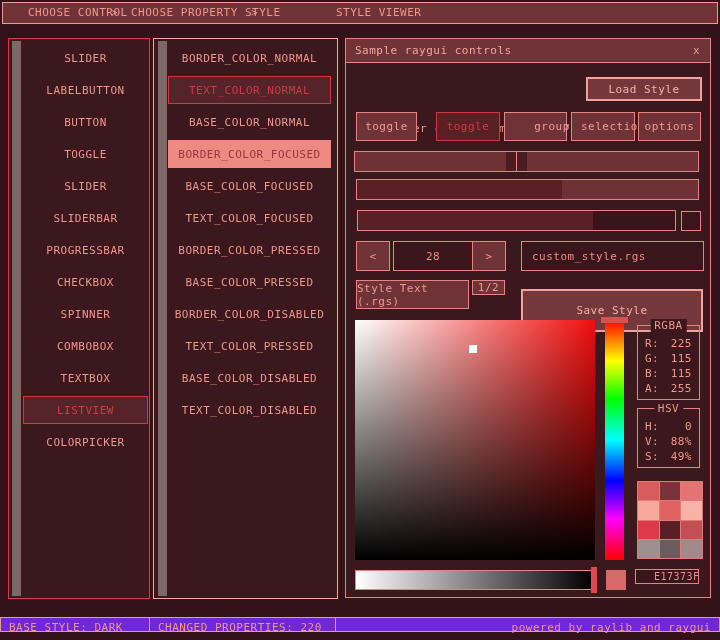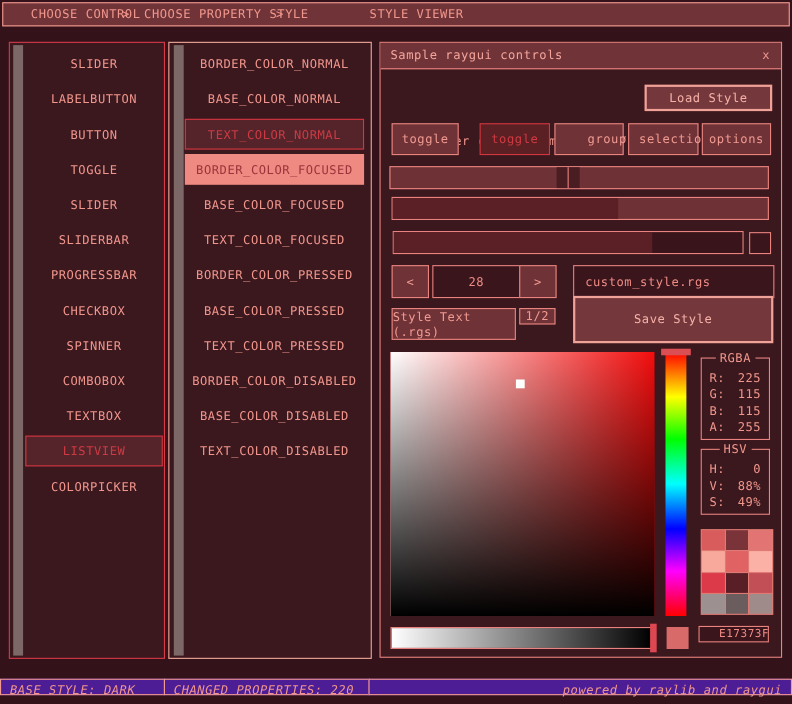--- a/index.html
+++ b/index.html
@@ -75,22 +75,22 @@
 
   
   #palette{position:absolute;left:291px;top:442px;width:66px;height:78px;background:#e07a74;
            display:grid;grid-template-columns:repeat(3,1fr);grid-template-rows:repeat(4,1fr);
            gap:1px;padding:1px;box-sizing:border-box;}
   .swatch{width:100%;height:100%;}
 
   #hex-input{left:289px;top:530px;width:64px;height:15px;padding-left:18px;font-size:10px;}
 
   
-  .status{position:absolute;top:617px;height:15px;background:#4c1d95;border:1px solid #f2998f;
-          box-sizing:border-box;line-height:19px;color:#f0968c;font-style:italic;}
+  .status{position:absolute;top:617px;height:15px;background:#6d28d9;border:1px solid #f2998f;
+          box-sizing:border-box;line-height:19px;color:#f0968c;}
   #status-left{left:0;width:150px;padding-left:8px;}
   #status-middle{left:149px;width:187px;padding-left:8px;}
   #status-right{left:335px;width:385px;text-align:right;padding-right:8px;}
 </style>
 </head>
 <body>
 
 <div id="app">
 
   <div class="topbar">
@@ -117,29 +117,29 @@
         <div class="list-item">TEXTBOX</div>
         <div class="list-item selected">LISTVIEW</div>
         <div class="list-item">COLORPICKER</div>
       </div>
   </div>
 
   <div class="panel" id="properties-panel">
     <div class="vscroll"></div>
     <div class="list" id="properties-list">
         <div class="list-item">BORDER_COLOR_NORMAL</div>
+        <div class="list-item selected">TEXT_COLOR_NORMAL</div>
         <div class="list-item">BASE_COLOR_NORMAL</div>
-        <div class="list-item selected">TEXT_COLOR_NORMAL</div>
         <div class="list-item focused">BORDER_COLOR_FOCUSED</div>
         <div class="list-item">BASE_COLOR_FOCUSED</div>
         <div class="list-item">TEXT_COLOR_FOCUSED</div>
         <div class="list-item">BORDER_COLOR_PRESSED</div>
         <div class="list-item">BASE_COLOR_PRESSED</div>
+        <div class="list-item">BORDER_COLOR_DISABLED</div>
         <div class="list-item">TEXT_COLOR_PRESSED</div>
-        <div class="list-item">BORDER_COLOR_DISABLED</div>
         <div class="list-item">BASE_COLOR_DISABLED</div>
         <div class="list-item">TEXT_COLOR_DISABLED</div>
       </div>
   </div>
 
   <div class="panel" id="window">
     <div class="titlebar">
       <span class="t">Sample raygui controls</span>
       <span class="x">x</span>
     </div>
@@ -167,21 +167,21 @@
     </div>
     <div id="checkbox"></div>
 
     <div class="btn" style="left:10px;top:202px;width:34px;height:30px;">&lt;</div>
     <div class="inputbox" style="left:47px;top:202px;width:80px;height:30px;display:flex;align-items:center;justify-content:center;">28</div>
     <div class="btn" style="left:126px;top:202px;width:34px;height:30px;">&gt;</div>
     <input class="inputbox" style="left: 175px; top: 202px; width: 183px; height: 30px;" readonly="" value="custom_style.rgs">
 
     <div class="btn" style="left:10px;top:241px;width:113px;height:29px;">Style Text (.rgs)</div>
     <div class="btn" style="left:126px;top:241px;width:33px;height:15px;">1/2</div>
-    <div class="btn emph" style="left:175px;top:230px;width:182px;height:43px;">Save Style</div>
+    <div class="btn emph" style="left:175px;top:250px;width:182px;height:43px;">Save Style</div>
 
     <div id="color-square">
       <div id="color-cursor" style="left: 49%; top: 12%;"></div>
     </div>
     <div id="hue-bar">
       <div id="hue-handle" style="top: 0%;"></div>
     </div>
     <div id="alpha-bar">
       <div id="alpha-handle" style="left: 100%;"></div>
     </div>

